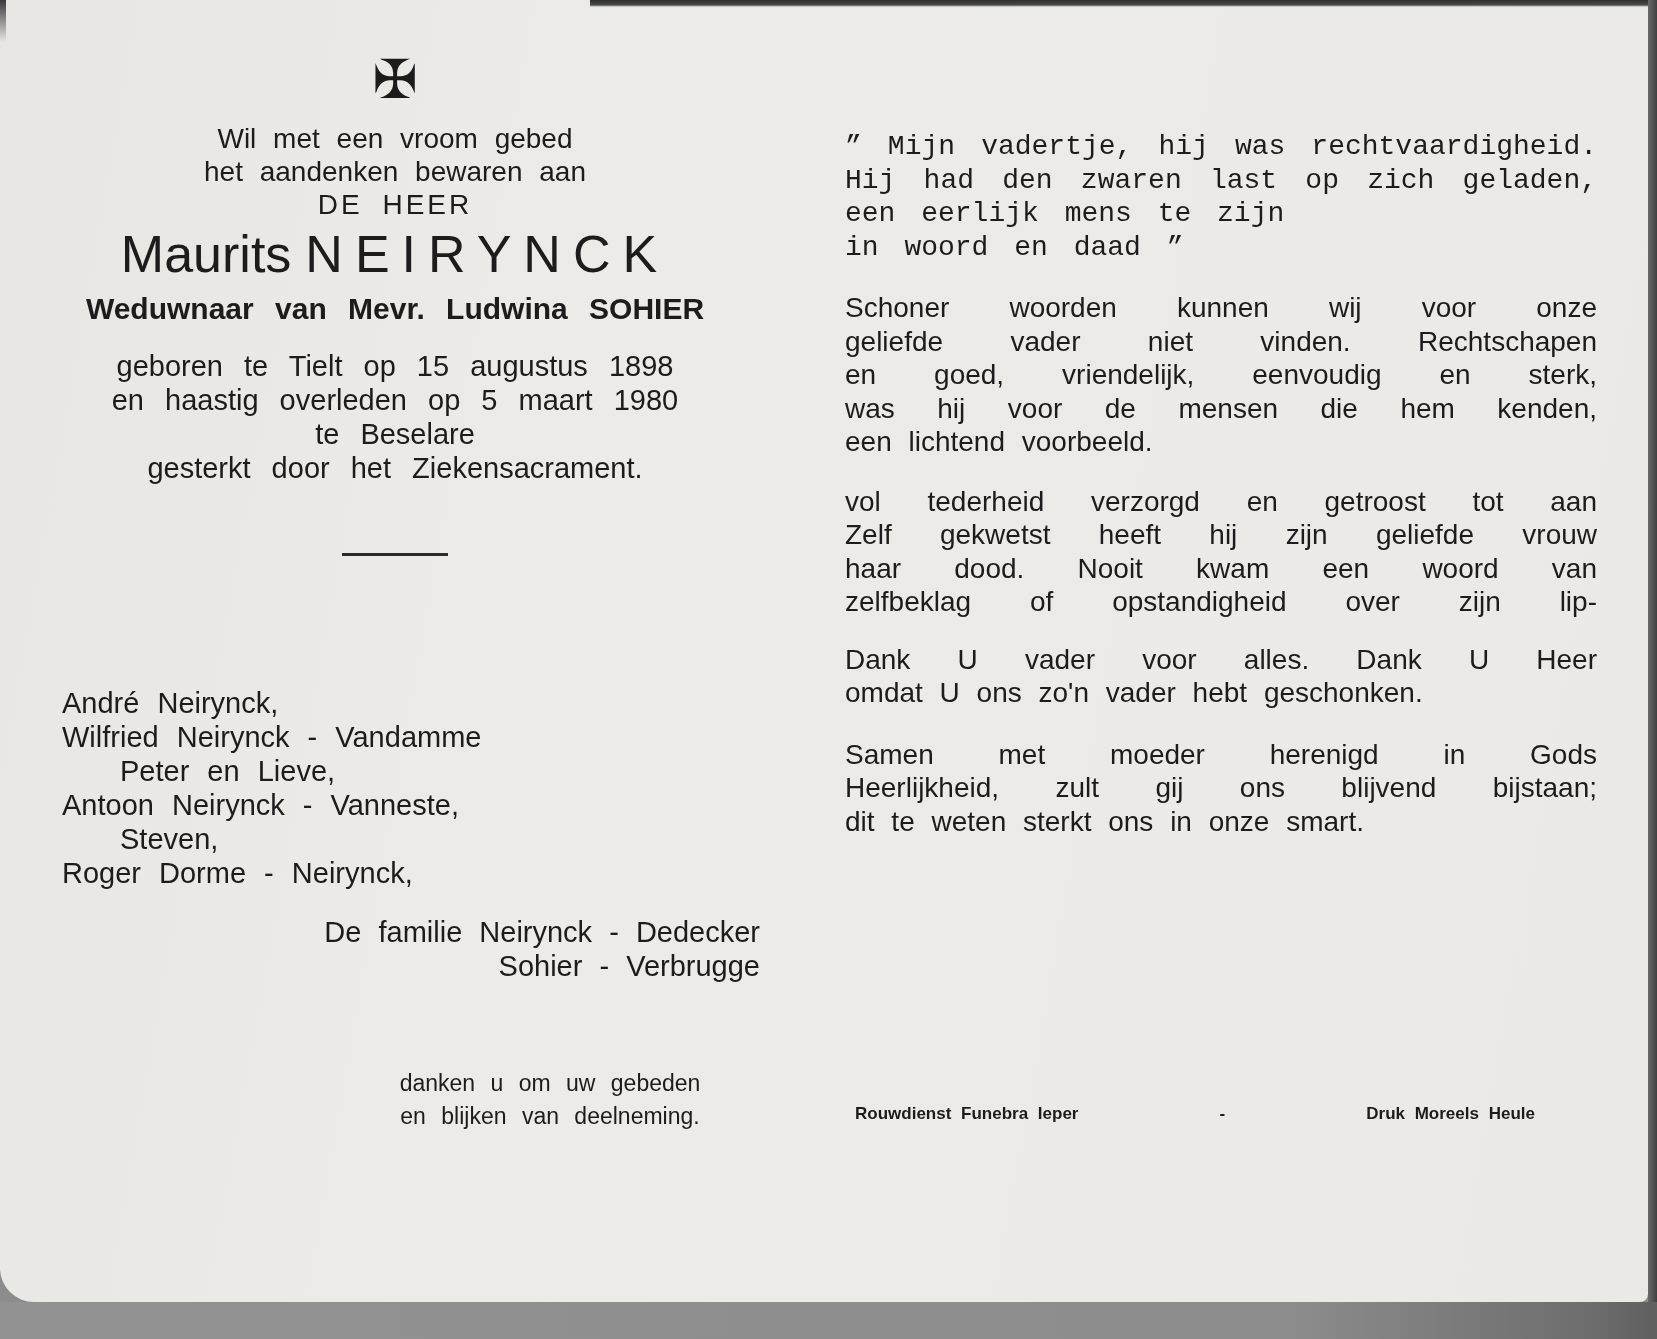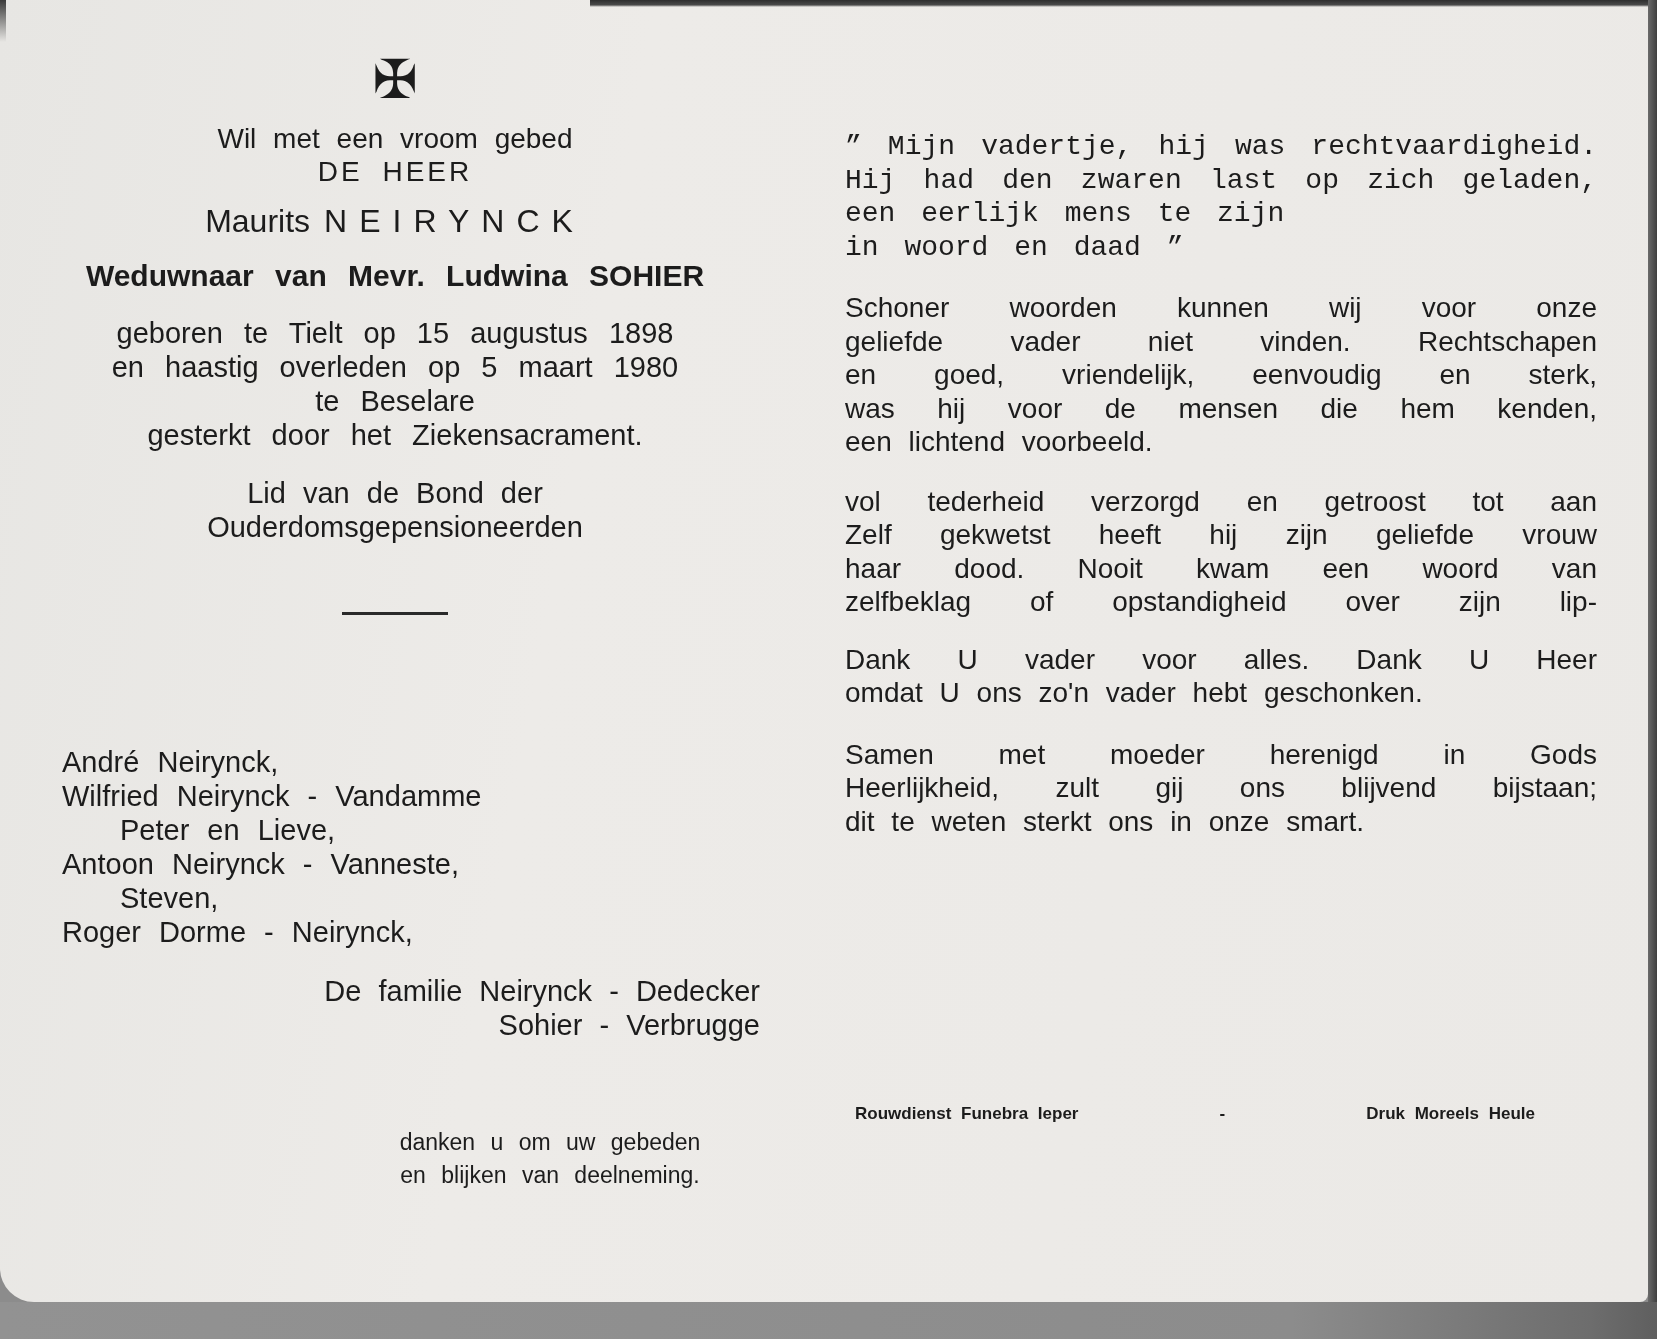--- a/index.html
+++ b/index.html
@@ -28,21 +28,21 @@
     background:linear-gradient(90deg,#929292 0%,#8c8c8c 78%,#6d6d6d 96%,#5f5f5f 100%);}
 
   
   .page{position:absolute;top:0;}
   .page-left{left:30px;width:730px;text-align:center;}
   .page-right{left:845px;width:752px;text-align:left;}
 
   .cross{font-size:54px;line-height:1;margin-top:52px;}
   .intro{margin-top:16px;font-size:28px;line-height:33px;word-spacing:9px;}
   .deheer{letter-spacing:3px;}
-  .name-line{margin-top:9px;font-size:32px;line-height:48px;}
+  .name-line{margin-top:9px;font-size:52px;line-height:48px;}
   .name-last{letter-spacing:12px;margin-left:14px;}
   .widow{margin-top:13px;font-size:30px;font-weight:bold;word-spacing:13px;line-height:36px;}
   .life{margin-top:22px;font-size:29px;line-height:34px;word-spacing:13px;}
   .membership{margin-top:24px;font-size:29px;line-height:34px;word-spacing:9px;}
   .divider{margin:68px auto 0 auto;width:106px;height:3px;background:#2a2a2a;}
   .relatives{margin-top:130px;text-align:left;padding-left:32px;font-size:29px;line-height:34px;word-spacing:10px;}
   .family{margin-top:25px;text-align:right;padding-left:32px;font-size:29px;line-height:34px;word-spacing:9px;}
   .ind{padding-left:58px;}
   .ind2{padding-left:140px;}
   .thanks{margin-top:84px;margin-left:320px;width:400px;text-align:center;
@@ -59,40 +59,37 @@
 <body>
 
 <div class="scan">
   <div class="card">
 
     <div class="page page-left">
       <div class="cross">✠</div>
 
       <div class="intro">
         <div>Wil met een vroom gebed</div>
+        <div>het aandenken bewaren aan</div>
         <div class="deheer">DE HEER</div>
       </div>
 
       <div class="name-line">
         <span>Maurits</span><span class="name-last">NEIRYNCK</span>
       </div>
 
       <div class="widow">Weduwnaar van Mevr. Ludwina SOHIER</div>
 
       <div class="life">
         <div>geboren te Tielt op 15 augustus 1898</div>
         <div>en haastig overleden op 5 maart 1980</div>
         <div>te Beselare</div>
         <div>gesterkt door het Ziekensacrament.</div>
       </div>
 
-      <div class="membership">
-        <div>Lid van de Bond der</div>
-        <div>Ouderdomsgepensioneerden</div>
-      </div>
 
       <div class="divider"></div>
 
       <div class="relatives">
         <div>André Neirynck,</div>
         <div>Wilfried Neirynck - Vandamme</div>
         <div class="ind">Peter en Lieve,</div>
         <div>Antoon Neirynck - Vanneste,</div>
         <div class="ind">Steven,</div>
         <div>Roger Dorme - Neirynck,</div>

